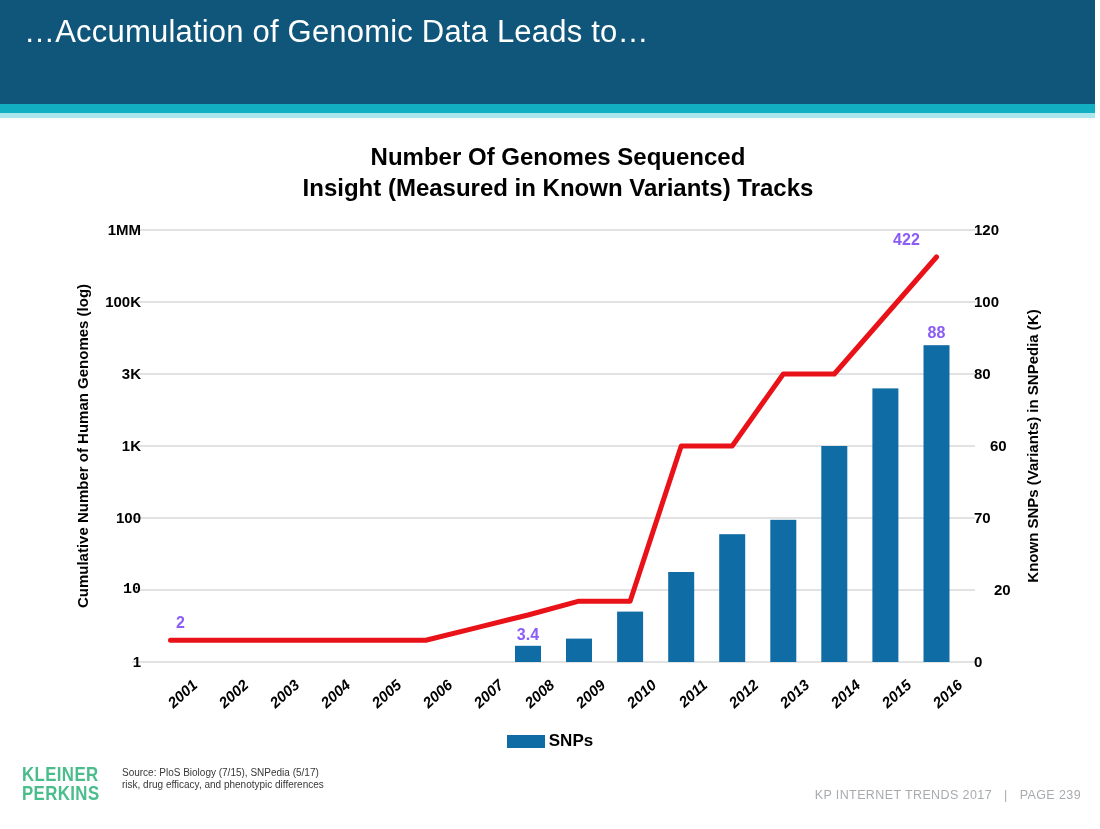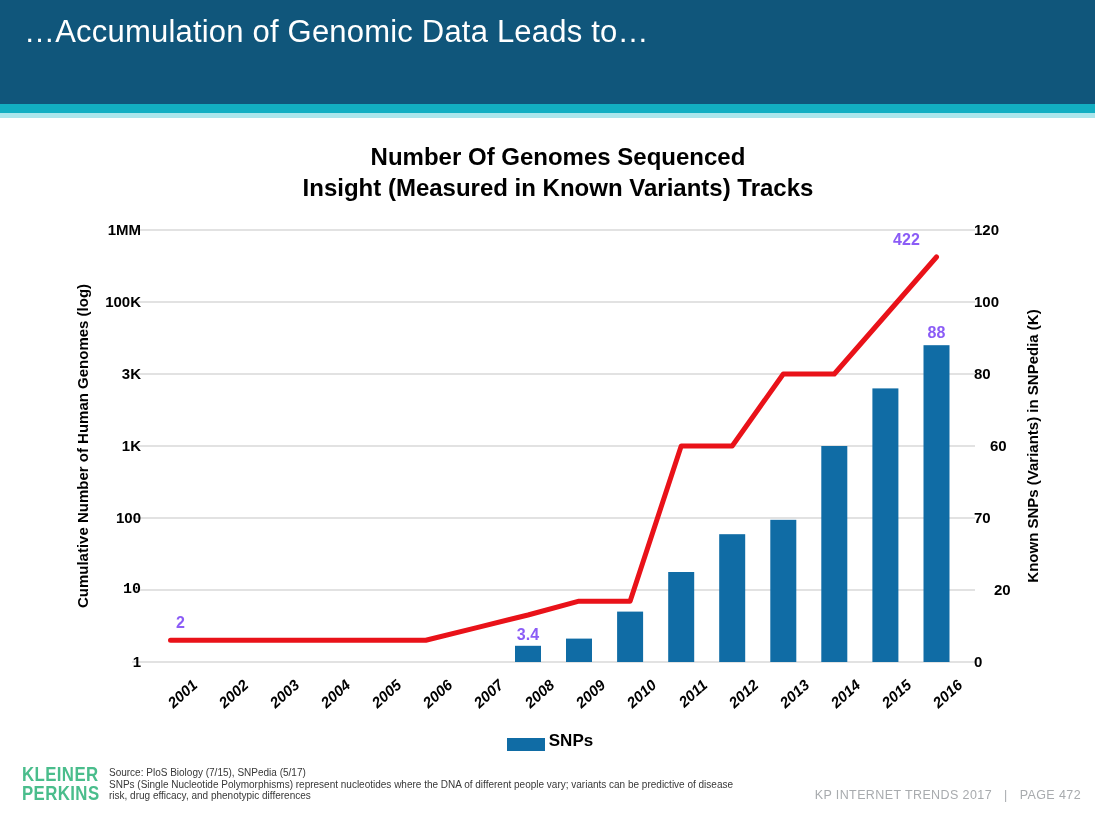--- a/index.html
+++ b/index.html
@@ -44,28 +44,28 @@
   .xtick{position:absolute;font-weight:700;font-style:italic;font-size:15px;color:#000;
          white-space:nowrap;transform:translateX(-100%) rotate(-42deg);transform-origin:100% 0;}
 
   
   .dlabel{position:absolute;font-weight:700;font-size:16px;color:#8b5cf6;white-space:nowrap;
           transform:translate(-50%,-100%);}
 
   
   .legend{position:absolute;left:0;top:731px;width:1100px;display:flex;justify-content:center;
           align-items:center;gap:26px;font-weight:700;font-size:17px;color:#000;}
-  .legend-item{display:flex;align-items:flex-end;gap:4px;}
+  .legend-item{display:flex;align-items:center;gap:4px;}
   .swatch-bar{display:inline-block;width:38px;height:13px;background:var(--bar);}
   .swatch-line{display:inline-block;width:46px;height:5px;background:var(--red);border-radius:3px;}
 
   
   .logo{position:absolute;left:22px;top:764px;color:var(--green);font-weight:700;font-size:21px;
         line-height:19px;transform:scaleX(.8);transform-origin:left top;letter-spacing:.5px;}
-  .source{position:absolute;left:109px;top:767px;width:640px;font-size:10px;line-height:11.5px;
+  .source{position:absolute;left:122px;top:767px;width:640px;font-size:10px;line-height:11.5px;
           color:var(--src);}
   .pageinfo{position:absolute;right:14px;top:788px;font-size:12.5px;color:var(--muted);
             letter-spacing:.4px;white-space:nowrap;}
   .pageinfo .sep{margin:0 12px;}
 </style>
 </head>
 <body>
 
 <div class="slide">
 
@@ -154,21 +154,20 @@
     </div>
   </div>
 
   <div class="logo">
     <div>KLEINER</div>
     <div>PERKINS</div>
   </div>
 
   <div class="source">
     <div>Source: PloS Biology (7/15), SNPedia (5/17)</div>
-    <div>SNPs (Single Nucleotide Polymorphisms) represent nucleotides where the DNA of different people vary; variants can be predictive of disease</div>
     <div>risk, drug efficacy, and phenotypic differences</div>
   </div>
 
   <div class="pageinfo">
-    <span>KP INTERNET TRENDS 2017</span><span class="sep">|</span><span>PAGE 472</span>
+    <span>KP INTERNET TRENDS 2017</span><span class="sep">|</span><span>PAGE 239</span>
   </div>
 
 </div>
 
 </body></html>

